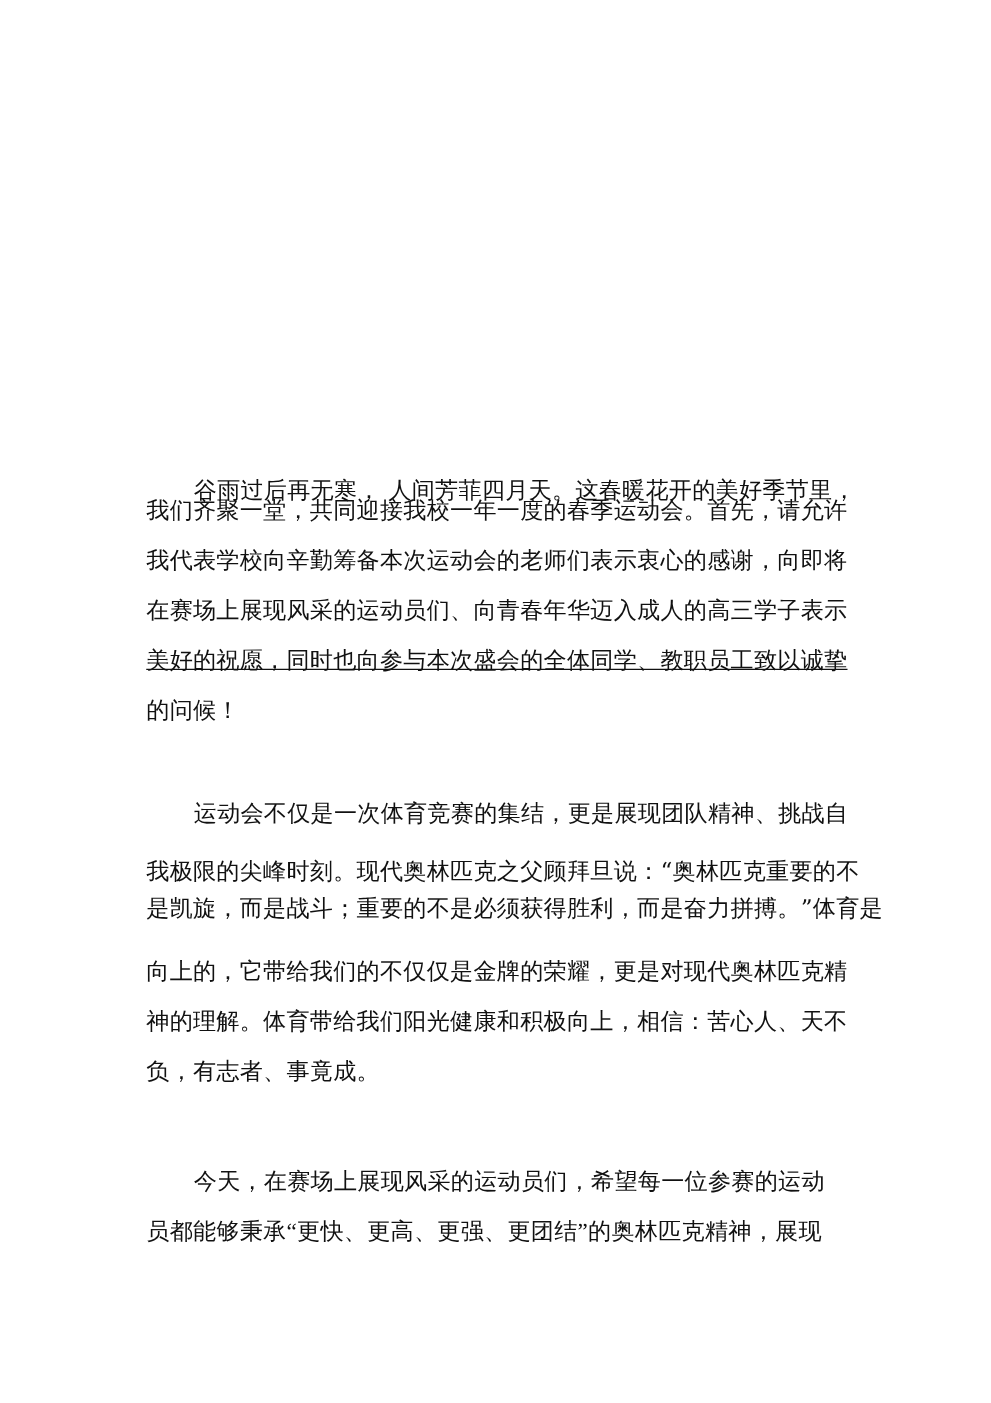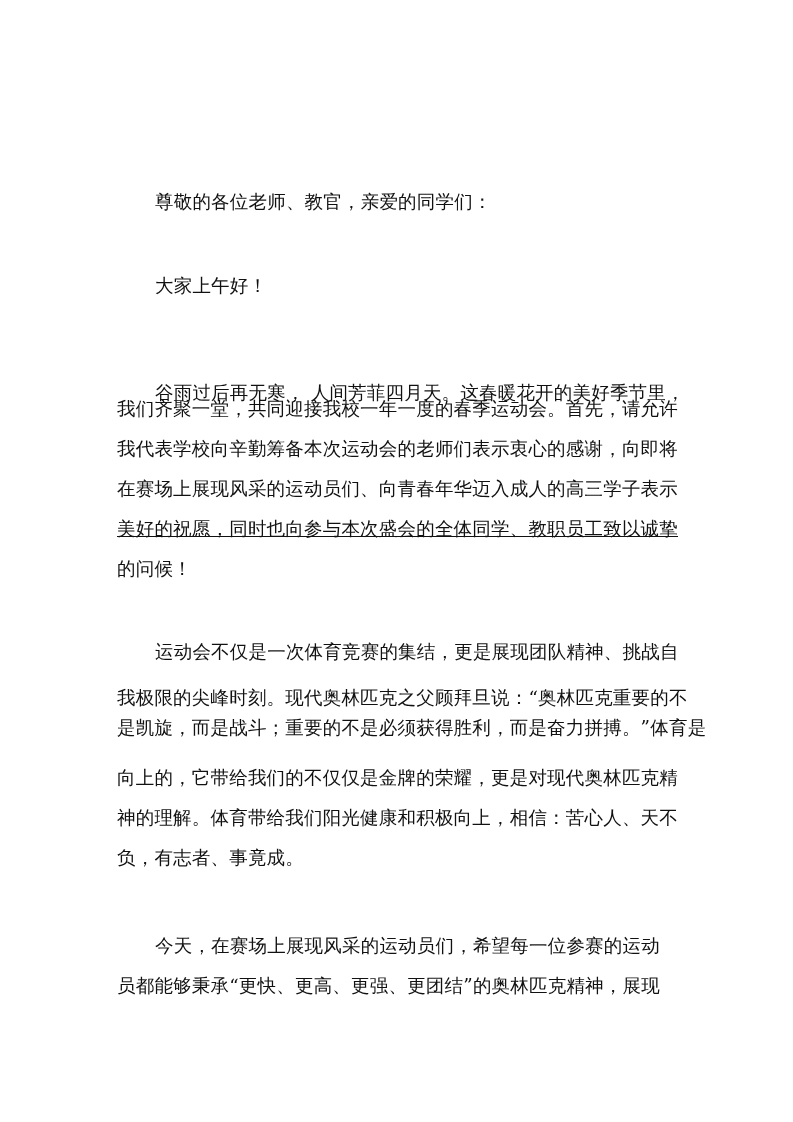--- a/index.html
+++ b/index.html
@@ -15,22 +15,20 @@
       color: #111111;
       white-space: nowrap;
       letter-spacing: 0.2px;
     }
     .indent { left: 155px; }
   </style>
 </head>
 <body>
 
 <div class="page">
-  <div class="line indent" style="top:190px;">尊敬的各位老师、教官，亲爱的同学们：</div>
-  <div class="line indent" style="top:274px;">大家上午好！</div>
 
   <div>
     <div class="line indent" style="top:357px;margin-top:24px;">谷雨过后再无寒， 人间芳菲四月天。这春暖花开的美好季节里，</div>
     <div class="line" style="top:397px;">我们齐聚一堂，共同迎接我校一年一度的春季运动会。首先，请允许</div>
     <div class="line" style="top:437px;">我代表学校向辛勤筹备本次运动会的老师们表示衷心的感谢，向即将</div>
     <div class="line" style="top:477px;">在赛场上展现风采的运动员们、向青春年华迈入成人的高三学子表示</div>
     <div class="line" style="top:517px;text-decoration:underline;">美好的祝愿，同时也向参与本次盛会的全体同学、教职员工致以诚挚</div>
     <div class="line" style="top:557px;">的问候！</div>
   </div>
 
@@ -38,15 +36,15 @@
     <div class="line indent" style="top:640px;">运动会不仅是一次体育竞赛的集结，更是展现团队精神、挑战自</div>
     <div class="line" style="top:686px;">我极限的尖峰时刻。现代奥林匹克之父顾拜旦说：“奥林匹克重要的不</div>
     <div class="line" style="top:716px;">是凯旋，而是战斗；重要的不是必须获得胜利，而是奋力拼搏。”体育是</div>
     <div class="line" style="top:766px;">向上的，它带给我们的不仅仅是金牌的荣耀，更是对现代奥林匹克精</div>
     <div class="line" style="top:806px;">神的理解。体育带给我们阳光健康和积极向上，相信：苦心人、天不</div>
     <div class="line" style="top:846px;">负，有志者、事竟成。</div>
   </div>
 
   <div>
     <div class="line indent" style="top:934px;">今天，在赛场上展现风采的运动员们，希望每一位参赛的运动</div>
-    <div class="line" style="top:974px;">员都能够秉承“更快、更高、更强、更团结”的奥林匹克精神，展现</div>
+    <div class="line" style="top:974px;font-family:Liberation Serif, serif;">员都能够秉承“更快、更高、更强、更团结”的奥林匹克精神，展现</div>
   </div>
 </div>
 
 </body></html>

